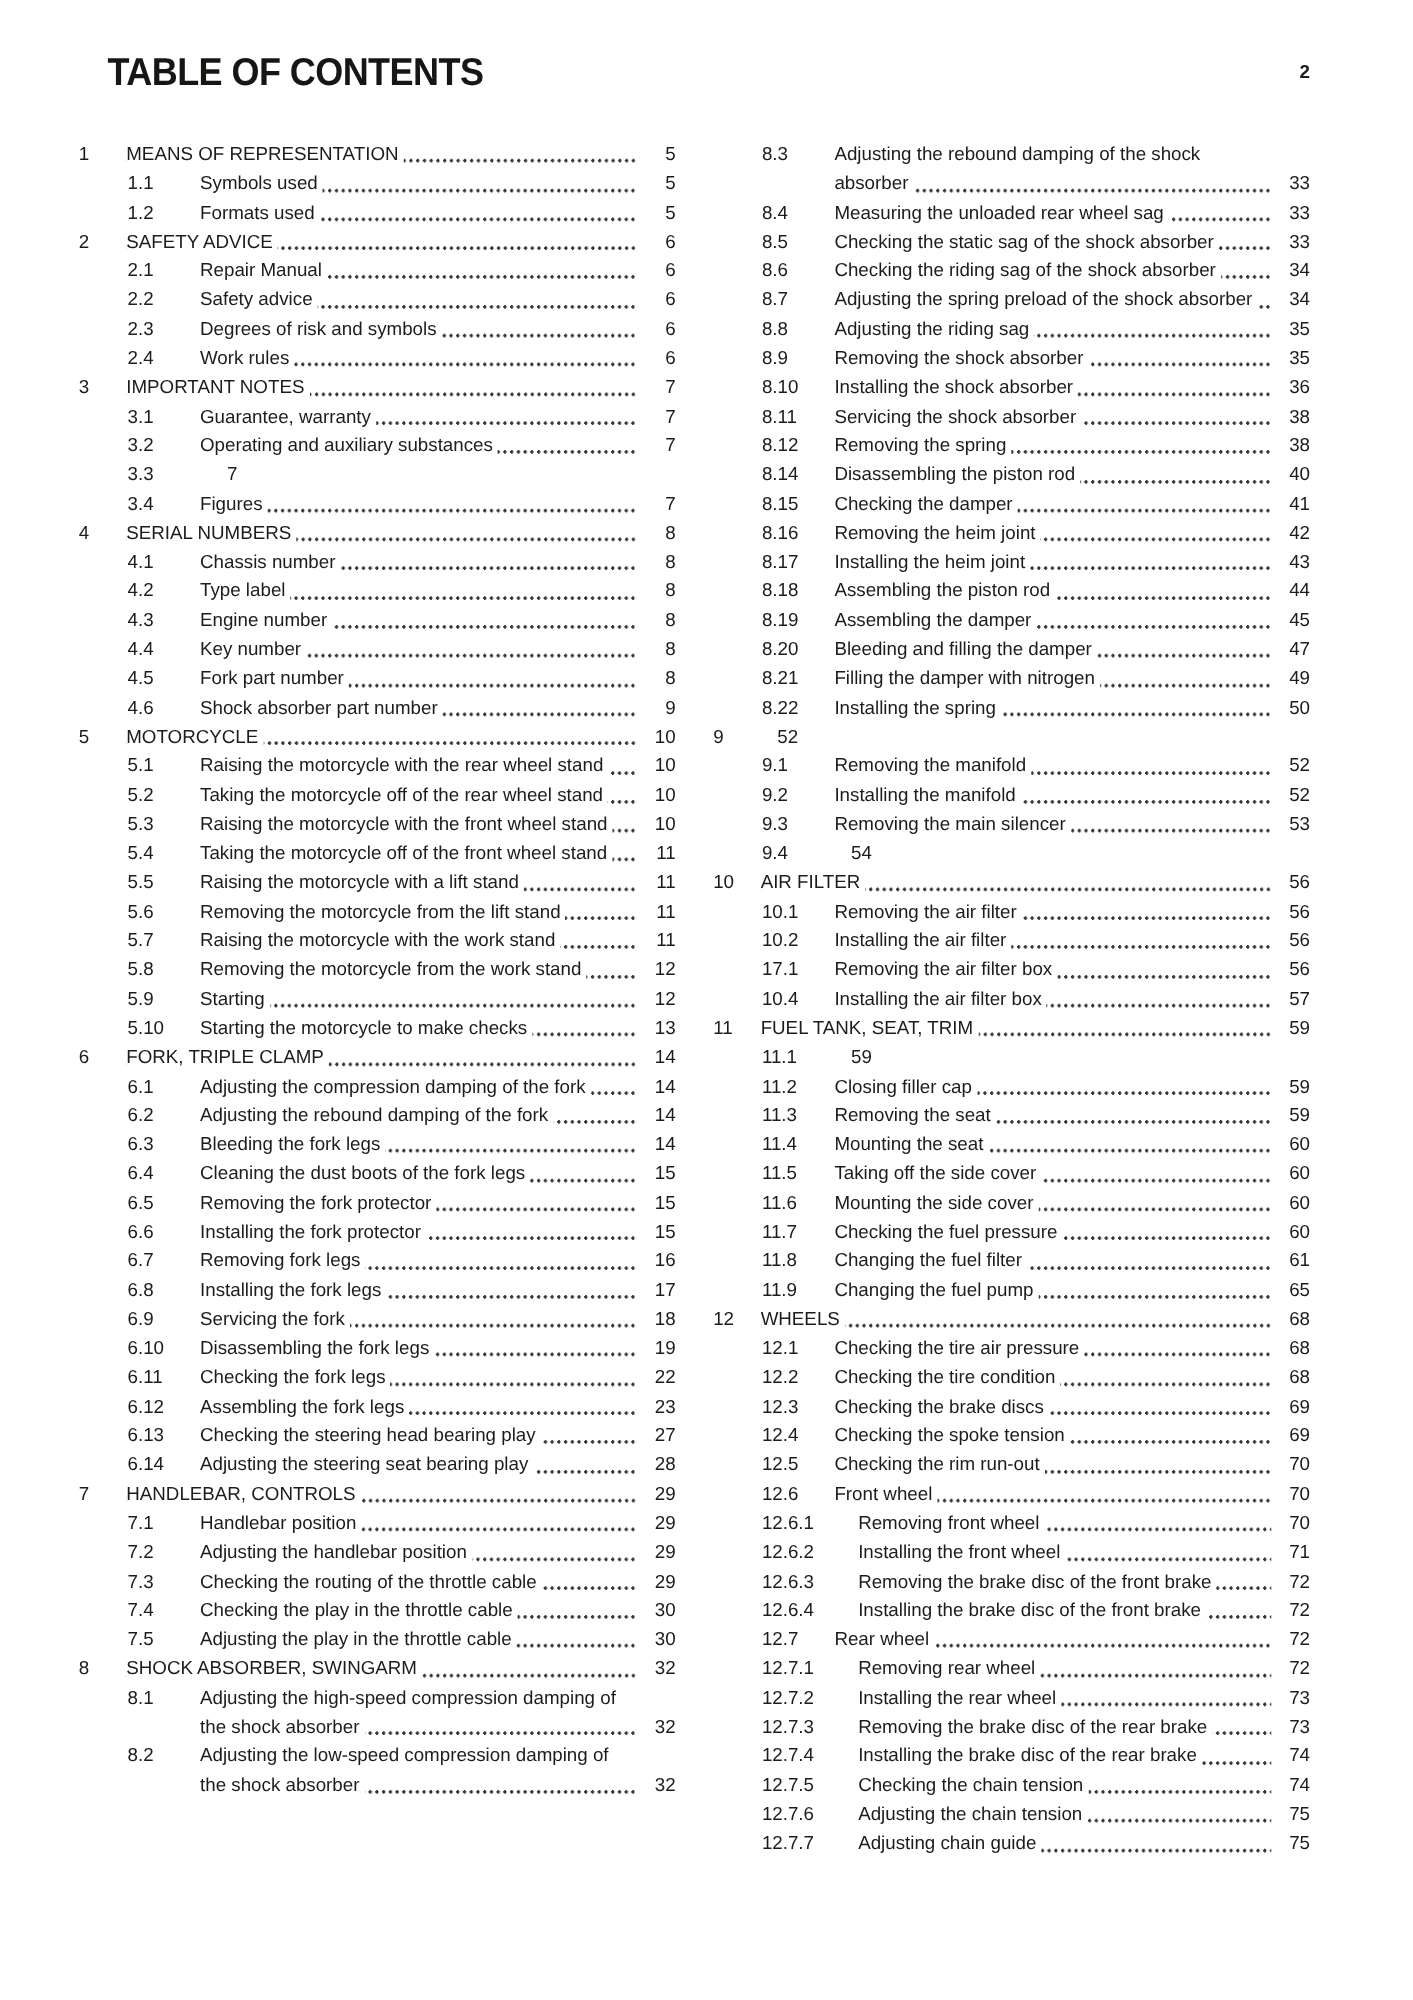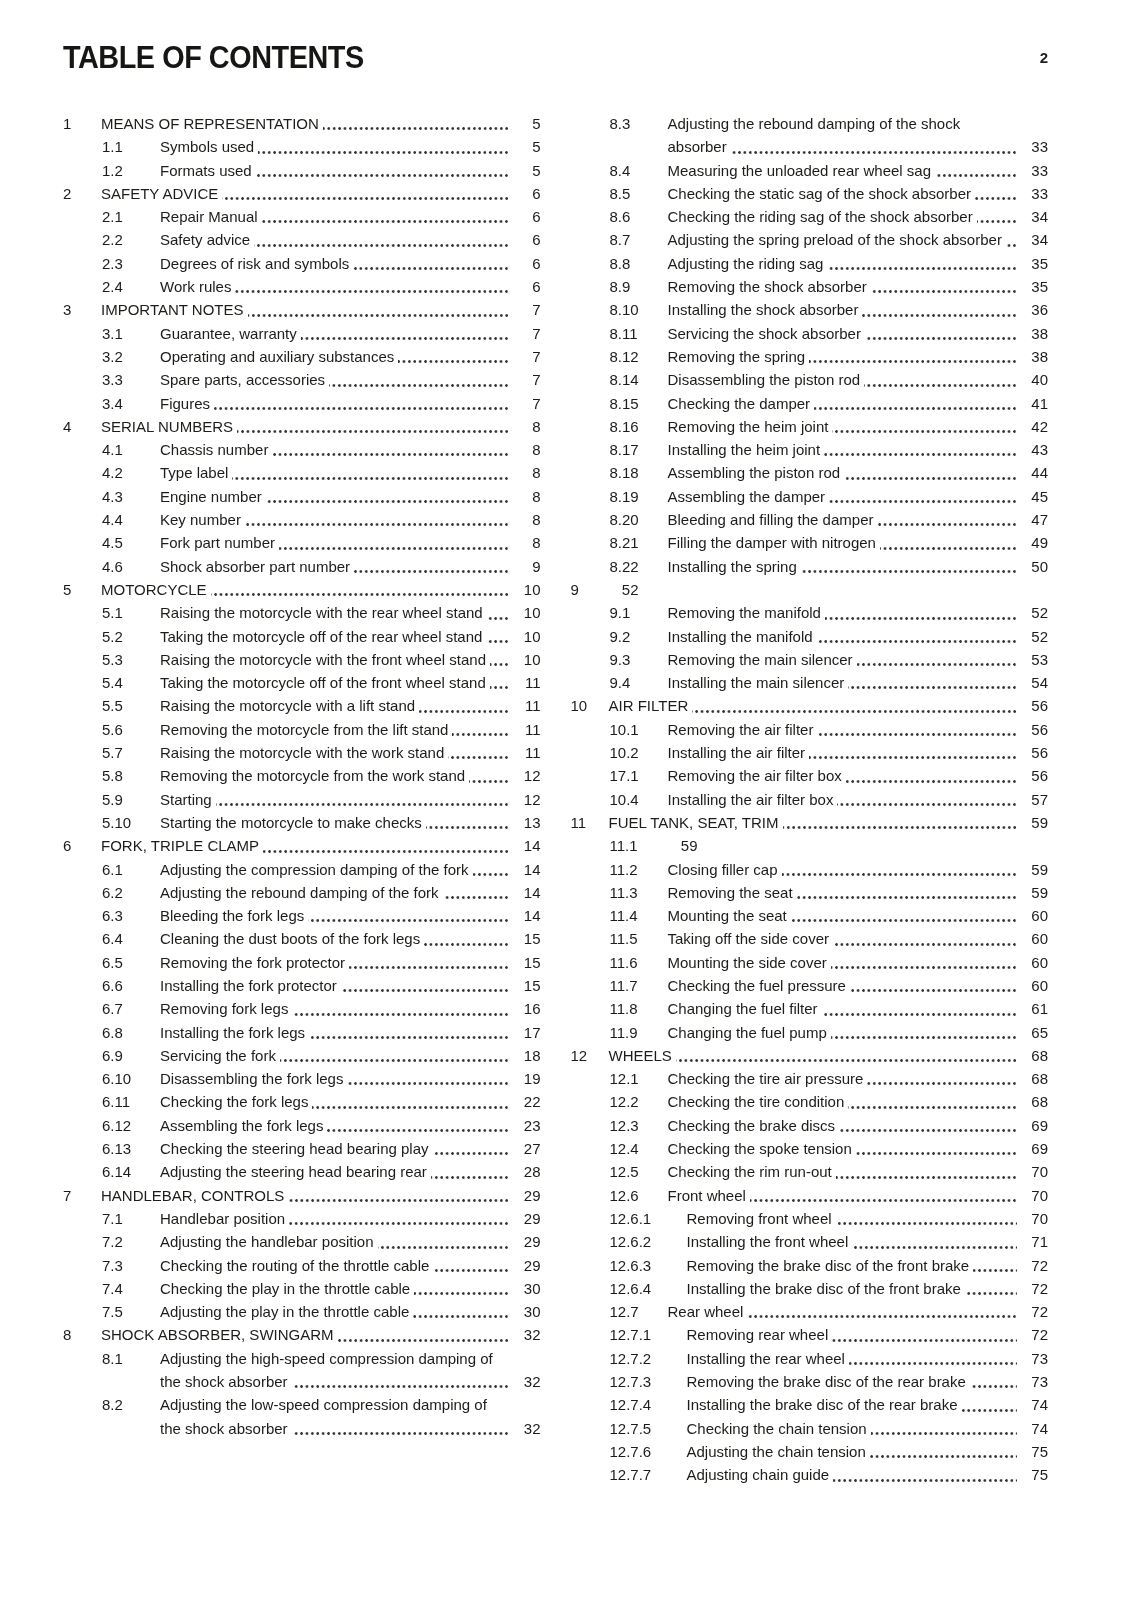--- a/index.html
+++ b/index.html
@@ -6,21 +6,21 @@
   html, body { margin: 0; padding: 0; }
   body {
     width: 1130px;
     height: 1600px;
     background: #ffffff;
     font-family: "Liberation Sans", "DejaVu Sans", sans-serif;
     color: #1c1c1a;
     overflow: hidden;
   }
   .page { padding: 40px 82px 0 63px; }
-  .header { display: flex; justify-content: space-between; align-items: flex-start; }
+  .header { display: flex; justify-content: space-between; align-items: flex-start; margin-left: 23px; }
   .title {
     margin: 0;
     font-size: 31px;
     font-weight: 700;
     letter-spacing: -0.5px;
     white-space: nowrap;
     transform: scaleX(0.93);
     transform-origin: left center;
     color: #161614;
   }
@@ -121,21 +121,20 @@
           <span class="mid"><span class="t">Guarantee, warranty</span></span>
           <span class="pg">7</span>
         </div>
         <div class="toc-row level1">
           <span class="num">3.2</span>
           <span class="mid"><span class="t">Operating and auxiliary substances</span></span>
           <span class="pg">7</span>
         </div>
         <div class="toc-row level1">
           <span class="num">3.3</span>
-          <span class="mid"><span class="t">Spare parts, accessories</span></span>
           <span class="pg">7</span>
         </div>
         <div class="toc-row level1">
           <span class="num">3.4</span>
           <span class="mid"><span class="t">Figures</span></span>
           <span class="pg">7</span>
         </div>
         <div class="toc-row level0">
           <span class="num">4</span>
           <span class="mid"><span class="t">SERIAL NUMBERS</span></span>
@@ -291,21 +290,21 @@
           <span class="mid"><span class="t">Assembling the fork legs</span></span>
           <span class="pg">23</span>
         </div>
         <div class="toc-row level1">
           <span class="num">6.13</span>
           <span class="mid"><span class="t">Checking the steering head bearing play</span></span>
           <span class="pg">27</span>
         </div>
         <div class="toc-row level1">
           <span class="num">6.14</span>
-          <span class="mid"><span class="t">Adjusting the steering head bearing rear</span></span>
+          <span class="mid"><span class="t">Adjusting the steering seat bearing play</span></span>
           <span class="pg">28</span>
         </div>
         <div class="toc-row level0">
           <span class="num">7</span>
           <span class="mid"><span class="t">HANDLEBAR, CONTROLS</span></span>
           <span class="pg">29</span>
         </div>
         <div class="toc-row level1">
           <span class="num">7.1</span>
           <span class="mid"><span class="t">Handlebar position</span></span>
@@ -457,21 +456,20 @@
           <span class="mid"><span class="t">Installing the manifold</span></span>
           <span class="pg">52</span>
         </div>
         <div class="toc-row level1">
           <span class="num">9.3</span>
           <span class="mid"><span class="t">Removing the main silencer</span></span>
           <span class="pg">53</span>
         </div>
         <div class="toc-row level1">
           <span class="num">9.4</span>
-          <span class="mid"><span class="t">Installing the main silencer</span></span>
           <span class="pg">54</span>
         </div>
         <div class="toc-row level0">
           <span class="num">10</span>
           <span class="mid"><span class="t">AIR FILTER</span></span>
           <span class="pg">56</span>
         </div>
         <div class="toc-row level1">
           <span class="num">10.1</span>
           <span class="mid"><span class="t">Removing the air filter</span></span>

